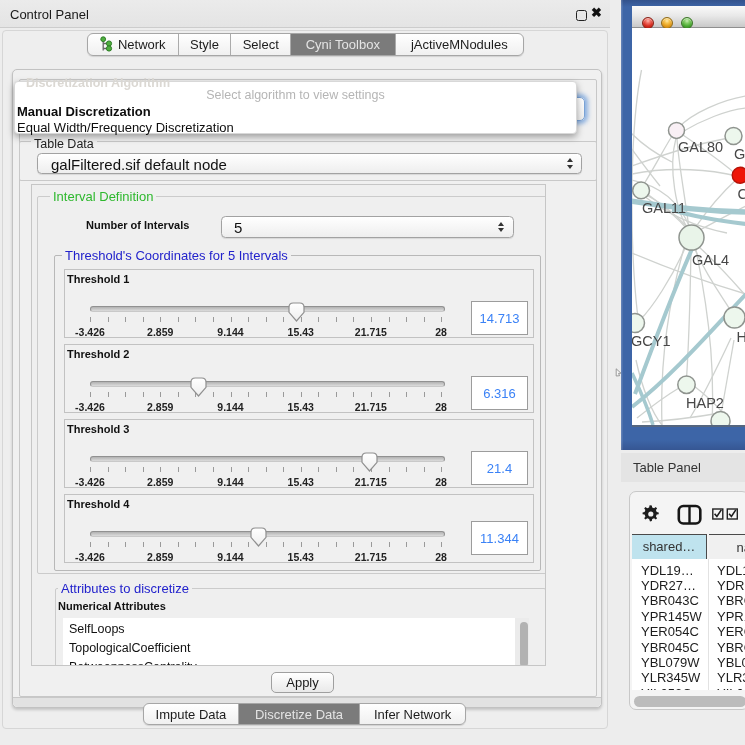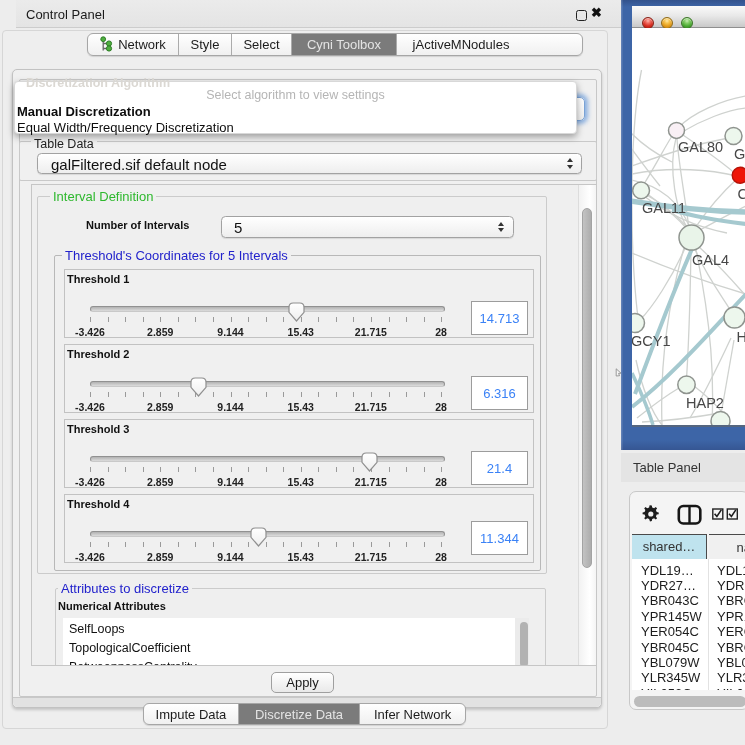--- a/index.html
+++ b/index.html
@@ -1,37 +1,37 @@
 <!DOCTYPE html>
 <html><head>
 <meta charset="utf-8">
 <style>
   * { margin:0; padding:0; box-sizing:border-box; }
   html,body { width:745px; height:745px; }
   body { position:relative; background:#ededed; font-family:"Liberation Sans", sans-serif; overflow:hidden; }
   .abs { position:absolute; }
 
   
-  .titlebar { left:16px; top:0; width:610px; height:28px;
+  .titlebar { left:0; top:0; width:610px; height:28px;
     background:linear-gradient(#ebebeb,#e4e4e4); border-bottom:1px solid #cccccc;text-decoration:underline; }
   .titlebar .t { position:absolute; left:10px; top:7px; font-size:13px; color:#1a1a1a; }
   .wc-sq { position:absolute; left:576px; top:10px; width:11px; height:11px; border:1.6px solid #222; border-radius:2.5px; }
   .wc-x  { position:absolute; left:591px; top:5px; font-size:13px; font-weight:bold; color:#111; }
 
   
   .frame { left:2px; top:30px; width:606px; height:699px; border:1px solid #d6d6d6; border-radius:4px; background:#eeeeee; }
 
   
   .seg { display:flex; border:1px solid #a6a6a6; border-radius:6px; overflow:hidden;
          background:linear-gradient(#ffffff,#f0f0f0); box-shadow:0 1px 1px rgba(0,0,0,.12); }
   .seg .s { display:flex; align-items:center; justify-content:center; font-size:13px; color:#1c1c1c;
             border-left:1px solid #ababab; height:100%; }
   .seg .s:first-child { border-left:none; }
   .seg .sel { background:#7b7b7b; color:#e4e4e4; }
-  .segtop { left:87px; top:33px; width:496px; height:23px; }
+  .segtop { left:87px; top:33px; width:437px; height:23px; }
   .segbot { left:143px; top:703px; width:323px; height:22px; }
 
   
   .container { left:12px; top:69px; width:590px; height:639px; background:#f0f0f0;
     border:1px solid #c2c2c2; border-radius:5px; box-shadow:0 2px 3px rgba(0,0,0,.18); }
   .cbottom { left:13px; top:697px; width:588px; height:10px; background:#e2e2e2;
     border-top:1px solid #c8c8c8; border-radius:0 0 5px 5px; }
 
   .algGroup { left:19px; top:79px; width:578px; height:618px; border:1px solid #c7c7c7; border-radius:2px; }
 
@@ -42,21 +42,21 @@
   .combo { background:linear-gradient(#ffffff,#eeeeee); border:1px solid #a2a2a2; border-radius:4.5px;
            box-shadow:0 1px 1px rgba(0,0,0,.10); font-size:15px; color:#111; }
   .combo .ct { position:absolute; left:13px; top:50%; transform:translateY(-50%); white-space:nowrap; }
   .updown { position:absolute; width:7px; }
   .updown .u { width:0; height:0; border-left:3.5px solid transparent; border-right:3.5px solid transparent;
                border-bottom:4.5px solid #333; margin-bottom:2.5px; }
   .updown .d { width:0; height:0; border-left:3.5px solid transparent; border-right:3.5px solid transparent;
                border-top:4.5px solid #333; }
 
   
-  .scrollpane { left:31px; top:184px; width:566px; height:482px; border:1px solid #c6c6c6; background:#efefef; overflow:hidden; }
+  .scrollpane { left:31px; top:184px; width:515px; height:482px; border:1px solid #c6c6c6; background:#efefef; overflow:hidden; }
   
 
   .groupbox { position:absolute; border:1px solid #cbcbcb; border-radius:2px; }
   .gtitle { position:absolute; padding:0 3px; background:#efefef; font-size:13px; white-space:nowrap; }
 
   .vtrack { position:absolute; background:linear-gradient(to right,#f2f2f2,#ffffff 60%,#f2f2f2); border-left:1px solid #dcdcdc; }
   .vthumb { position:absolute; background:linear-gradient(to right,#c3c3c3,#adadad); border-radius:5px; border:1px solid #a3a3a3; }
 
   .tbox { position:absolute; border:1px solid #c2c2c2; background:#f0f0f0; }
   .tlabel { position:absolute; font-size:11px; font-weight:bold; color:#111; }

